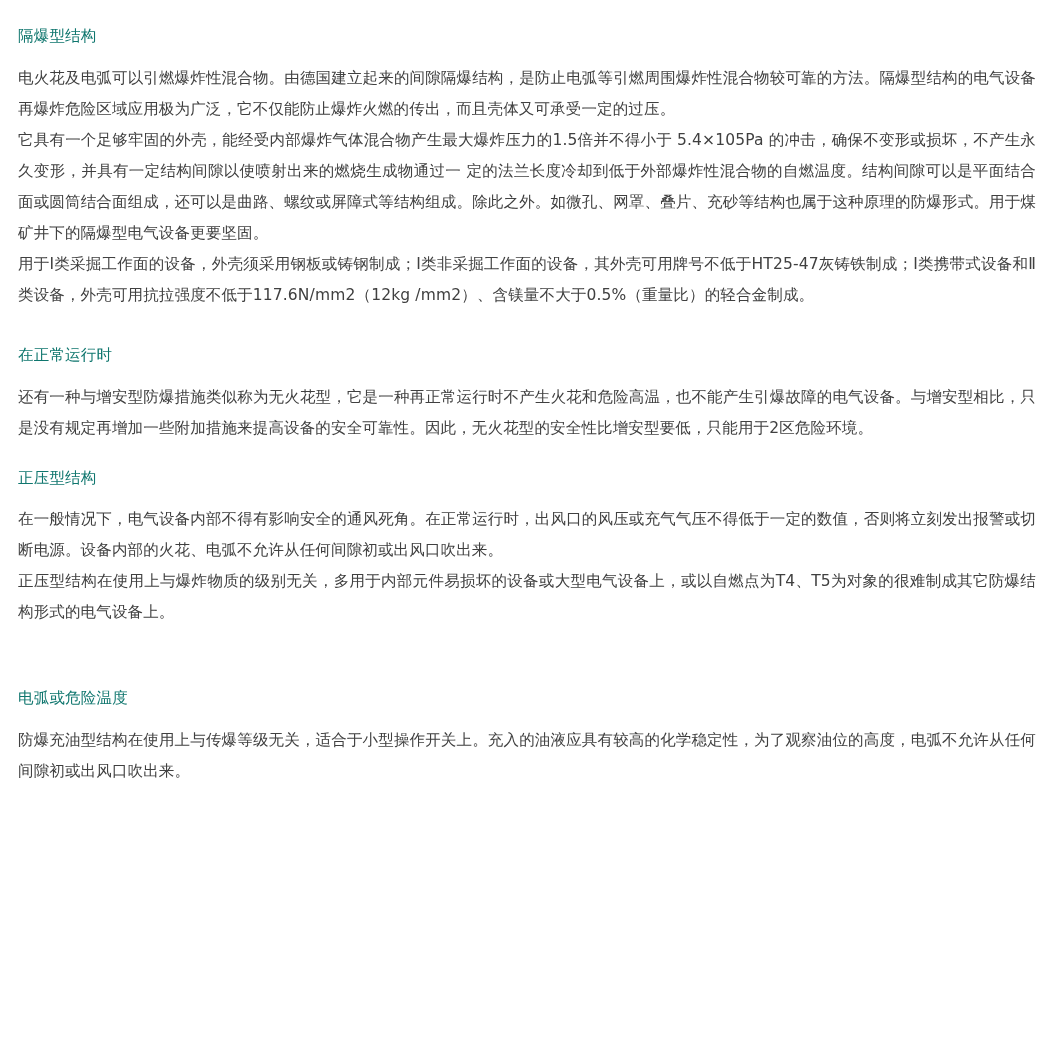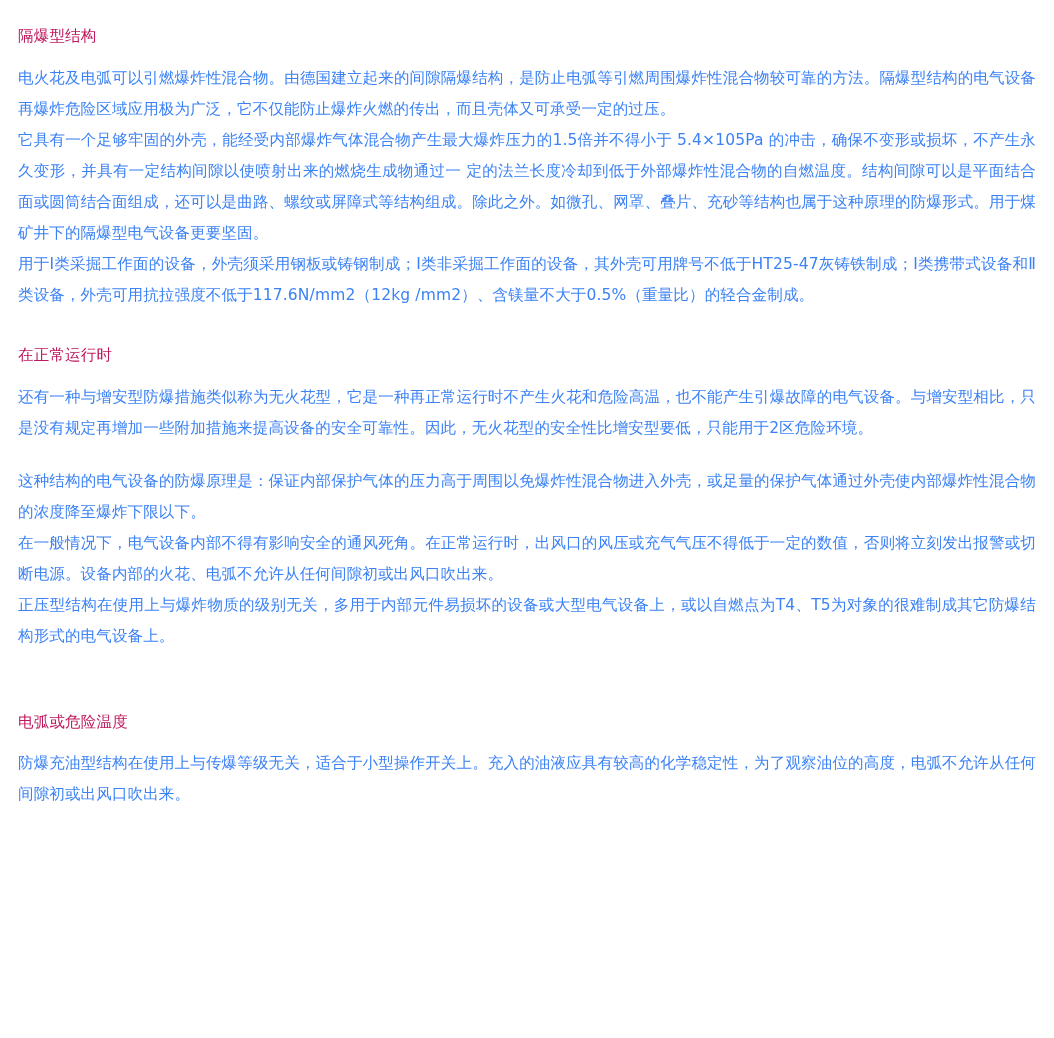--- a/index.html
+++ b/index.html
@@ -17,29 +17,29 @@
     width: 1054px;
     box-sizing: border-box;
     padding: 24px 18px 20px 18px;
   }
   .section {
     margin-bottom: 6px;
   }
   .section-title {
     font-size: 15.5px;
     line-height: 1.6;
-    color: #be185d;
+    color: #0f766e;
     margin: 0 0 14px 0;
     font-weight: normal;
     letter-spacing: 0.2px;
   }
   .para {
     font-size: 15.5px;
     line-height: 31px;
-    color: #3b82f6;
+    color: #404040;
     margin: 0;
     text-align: justify;
     text-justify: inter-ideograph;
     letter-spacing: 0.15px;
   }
   .section-gap-sm { height: 16px; }
   .section-gap-md { height: 26px; }
   .section-gap-lg { height: 52px; }
 </style>
 </head>
@@ -57,21 +57,21 @@
   <div class="section-gap-md"></div>
 
   <div class="section">
     <h2 class="section-title">在正常运行时</h2>
     <p class="para">还有一种与增安型防爆措施类似称为无火花型，它是一种再正常运行时不产生火花和危险高温，也不能产生引爆故障的电气设备。与增安型相比，只是没有规定再增加一些附加措施来提高设备的安全可靠性。因此，无火花型的安全性比增安型要低，只能用于2区危险环境。</p>
   </div>
 
   <div class="section-gap-sm"></div>
 
   <div class="section">
-    <p class="para">这种结构的电气设备的防爆原理是：保证内部保护气体的压力高于周围以免爆炸性混合物进入外壳，或足量的保护气体通过外壳使内部爆炸性混合物的浓度降至爆炸下限以下。</p>
+    <h2 class="section-title">正压型结构</h2>
     <p class="para">在一般情况下，电气设备内部不得有影响安全的通风死角。在正常运行时，出风口的风压或充气气压不得低于一定的数值，否则将立刻发出报警或切断电源。设备内部的火花、电弧不允许从任何间隙初或出风口吹出来。</p>
     <p class="para">正压型结构在使用上与爆炸物质的级别无关，多用于内部元件易损坏的设备或大型电气设备上，或以自燃点为T4、T5为对象的很难制成其它防爆结构形式的电气设备上。</p>
   </div>
 
   <div class="section-gap-lg"></div>
 
   <div class="section">
     <h2 class="section-title">电弧或危险温度</h2>
     <p class="para">防爆充油型结构在使用上与传爆等级无关，适合于小型操作开关上。充入的油液应具有较高的化学稳定性，为了观察油位的高度，电弧不允许从任何间隙初或出风口吹出来。</p>
   </div>

